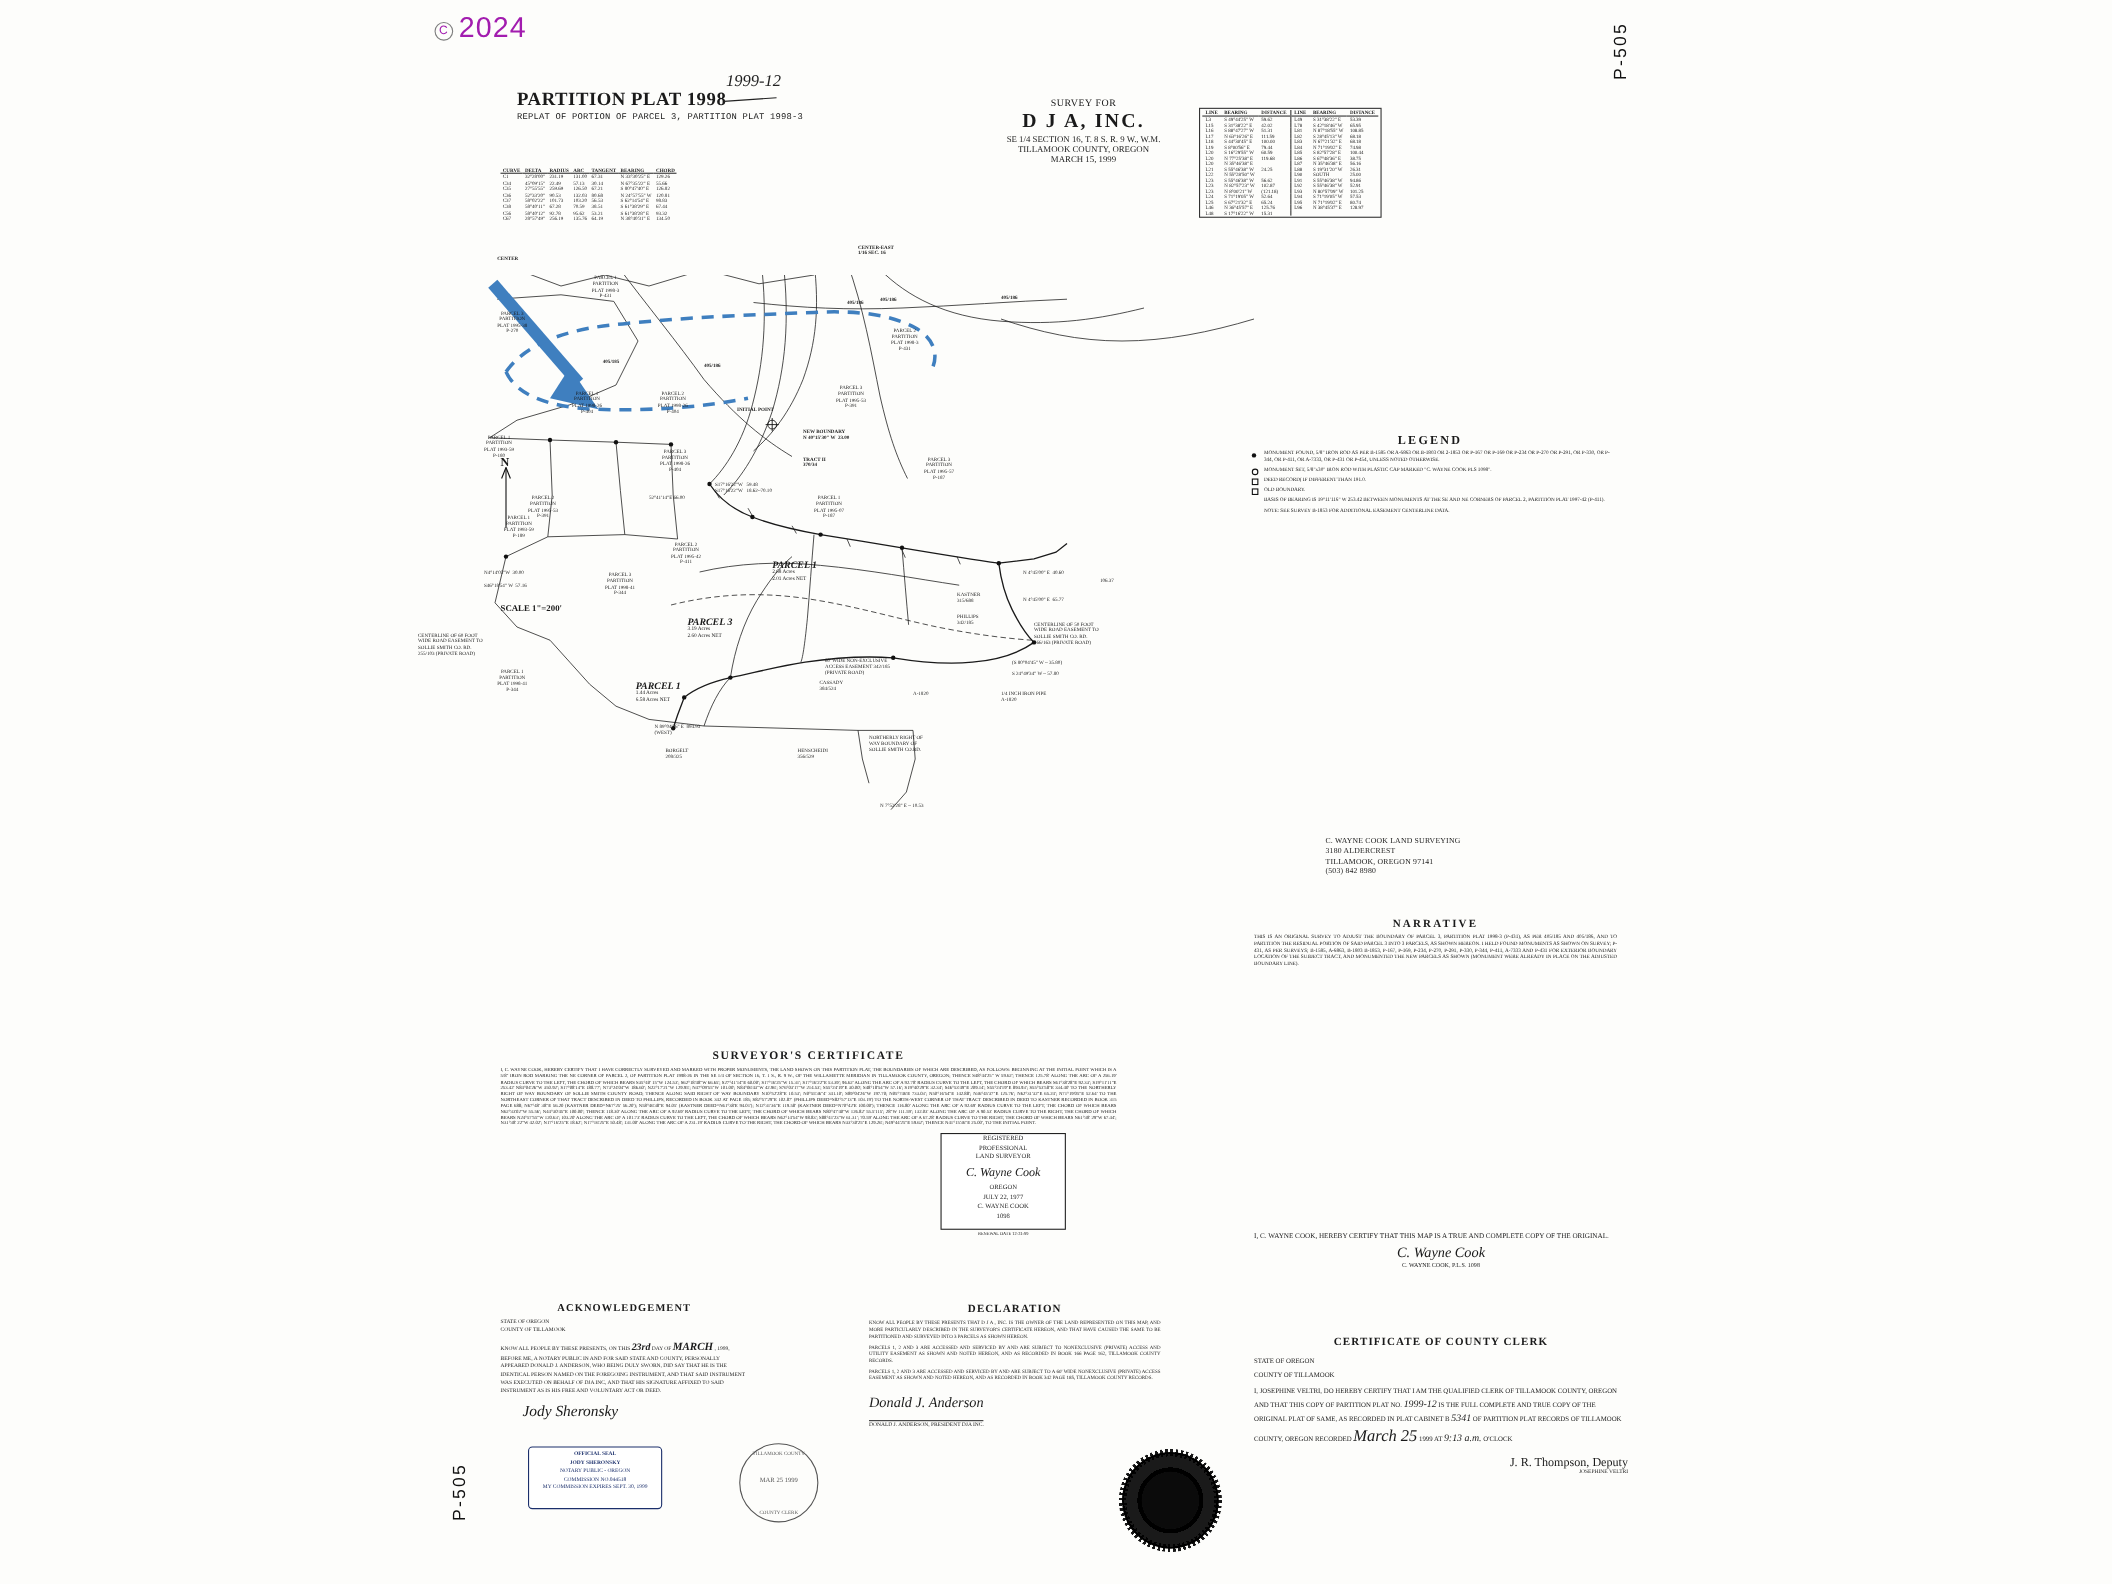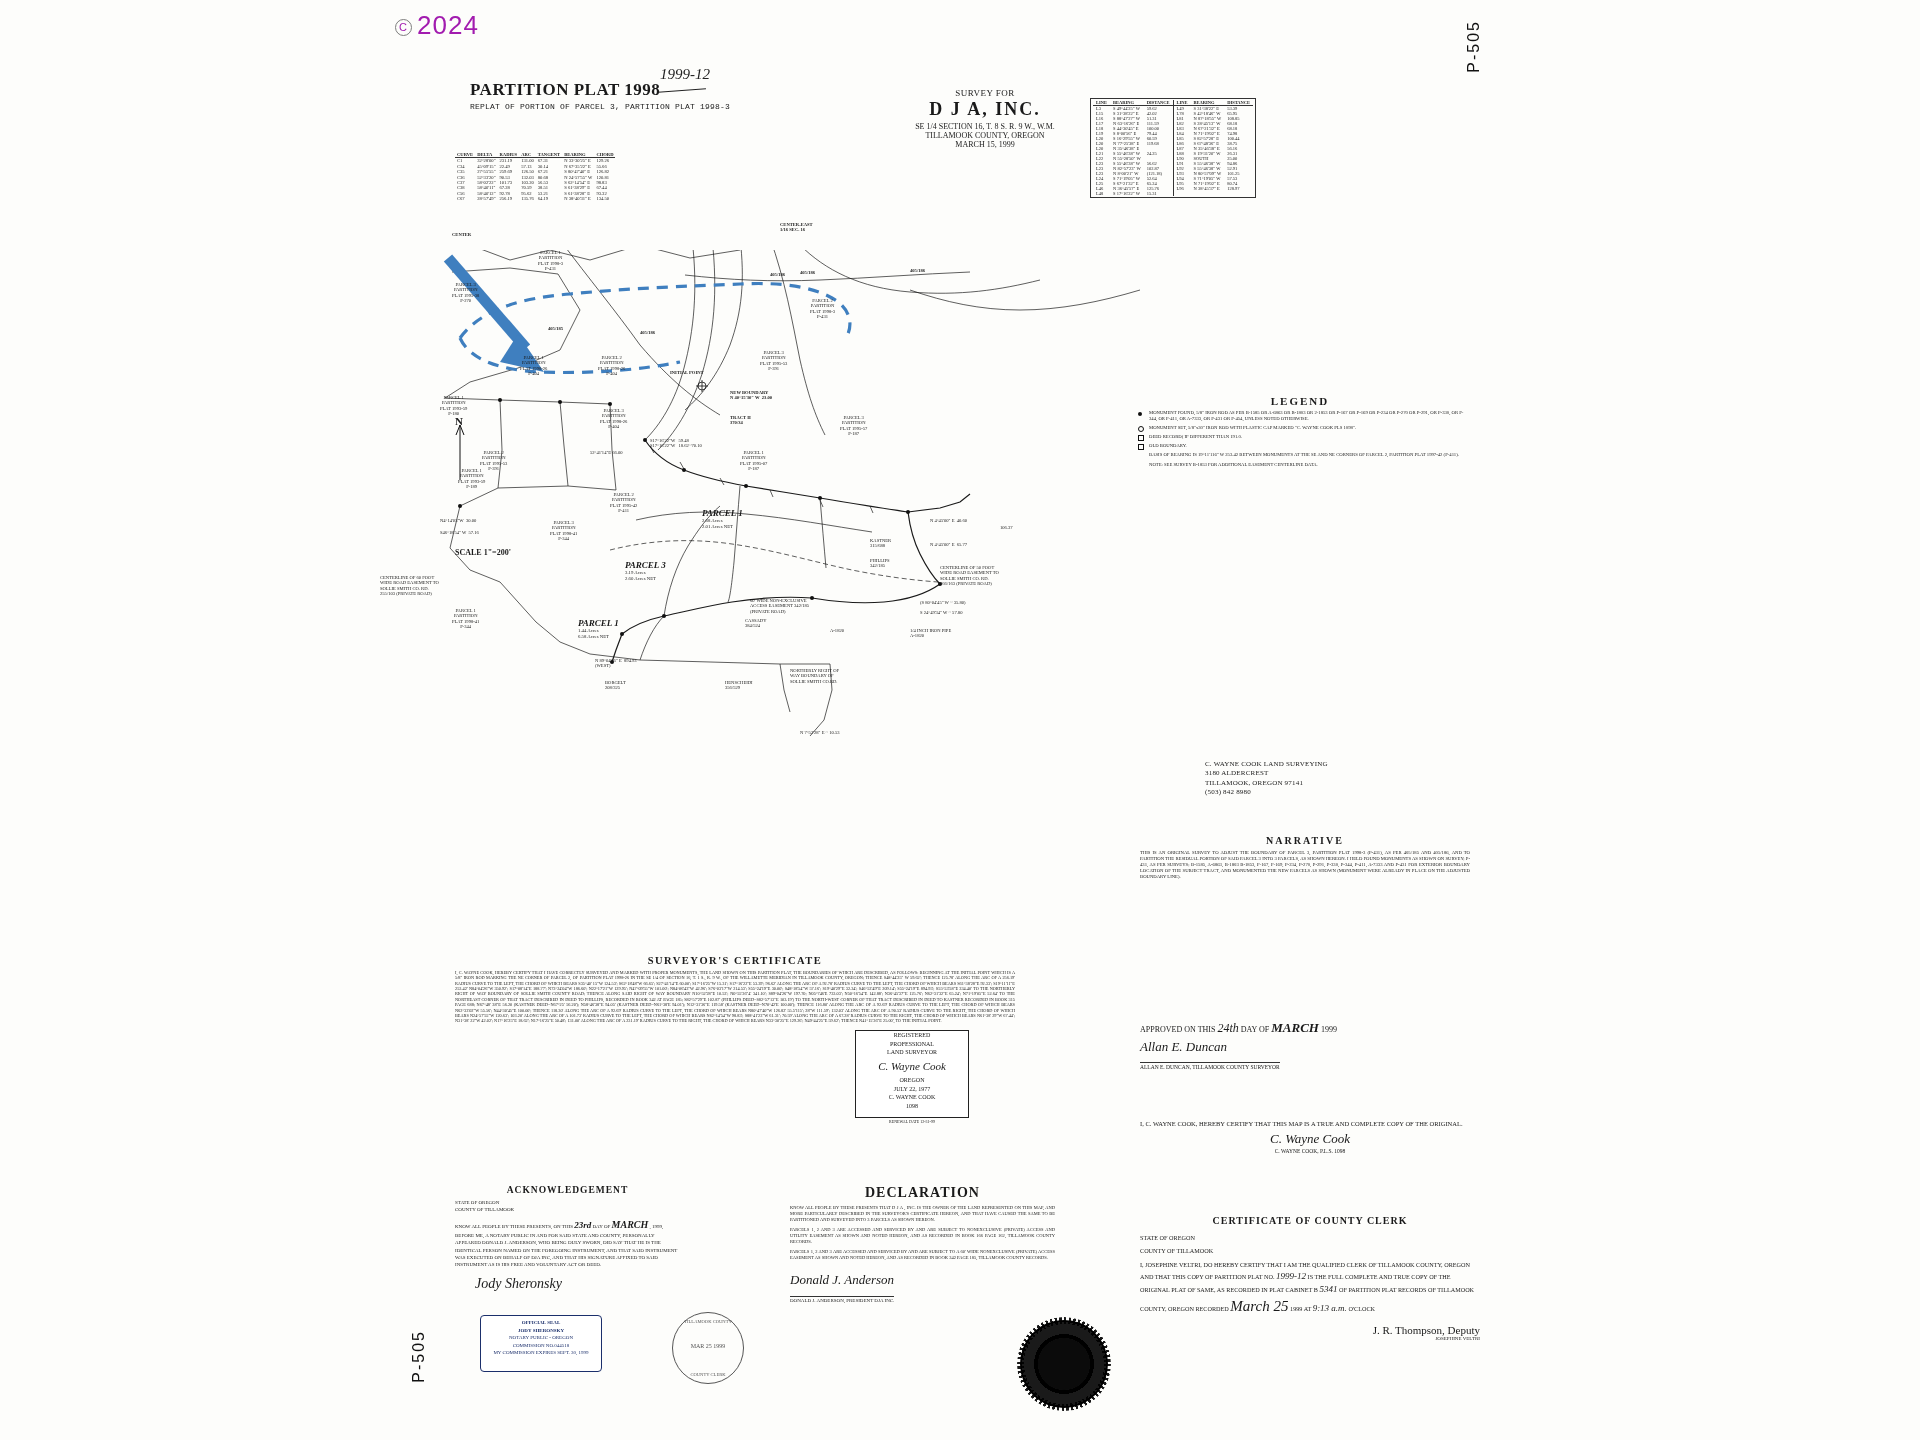--- a/index.html
+++ b/index.html
@@ -185,21 +185,21 @@
     position: absolute; left: 672px; top: 1312px; width: 70px; height: 70px;
     border: 1.1px solid #555; border-radius: 50%;
     font-size: 4.6px; color: #555; text-align: center;
   }
   #round-stamp .c1 { position:absolute; top: 6px; width: 100%; }
   #round-stamp .c2 { position:absolute; top: 30px; width: 100%; font-size: 6px; }
   #round-stamp .c3 { position:absolute; bottom: 6px; width: 100%; }
 
   
   #decl { position: absolute; left: 790px; top: 1185px; width: 265px; }
-  #decl .h { text-align: center; font-size: 14px; letter-spacing: 1px; font-weight: bold; }
+  #decl .h { text-align: center; font-size: 10px; letter-spacing: 1px; font-weight: bold; }
   #decl p { font-size: 4.5px; line-height: 1.35; margin: 4px 0 0 0; text-align: justify; }
   #decl .sig { font-style: italic; font-size: 13px; margin-top: 10px; }
   #decl .cap { font-size: 5px; border-top: .7px solid #333; display: inline-block; padding-top: 1px; }
 
   
   #black-seal {
     position: absolute; left: 1020px; top: 1320px; width: 88px; height: 88px;
     border-radius: 50%;
     background: radial-gradient(circle at 50% 50%, #111 0 26px, #000 26px 30px, #1a1a1a 30px 42px, #000 42px 44px);
   }
@@ -732,31 +732,20 @@
     <div>TILLAMOOK, OREGON 97141</div>
     <div>(503) 842 8980</div>
   </div>
 
   <div id="narrative">
     <div class="h">NARRATIVE</div>
     <p>THIS IS AN ORIGINAL SURVEY TO ADJUST THE BOUNDARY OF PARCEL 3, PARTITION PLAT 1998-3 (P-431), AS PER 405/185 AND 405/186, AND TO PARTITION THE RESIDUAL PORTION OF SAID PARCEL 3 INTO 3 PARCELS, AS SHOWN HEREON. I HELD FOUND MONUMENTS AS SHOWN ON SURVEY; P-431, AS PER SURVEYS; B-1585, A-6863, B-1803 B-1853, P-167, P-169, P-234, P-270, P-291, P-330, P-344, P-411, A-7333 AND P-431 FOR EXTERIOR BOUNDARY LOCATION OF THE SUBJECT TRACT, AND MONUMENTED THE NEW PARCELS AS SHOWN (MONUMENT WERE ALREADY IN PLACE ON THE ADJUSTED BOUNDARY LINE).</p>
   </div>
 
 
-  <div id="approve">
-    <div class="line">
-      <span>APPROVED ON THIS</span>
-      <span class="ital" style="font-size:12px">24th</span>
-      <span>DAY OF</span>
-      <span class="ital bold" style="font-size:13px">MARCH</span>
-      <span>1999</span>
-    </div>
-    <div class="sig">Allan E. Duncan</div>
-    <div class="cap">ALLAN E. DUNCAN, TILLAMOOK COUNTY SURVEYOR</div>
-  </div>
 
   <div id="truecopy">
     <div class="line">I, C. WAYNE COOK, HEREBY CERTIFY THAT THIS MAP IS A TRUE AND COMPLETE COPY OF THE ORIGINAL.</div>
     <div class="sig" style="text-align:center">C. Wayne Cook</div>
     <div class="cap" style="display:block;text-align:center">C. WAYNE COOK, P.L.S. 1098</div>
   </div>
 
   <div id="clerk">
     <div class="h">CERTIFICATE OF COUNTY CLERK</div>
     <div class="l" style="margin-top:8px">STATE OF OREGON</div>

